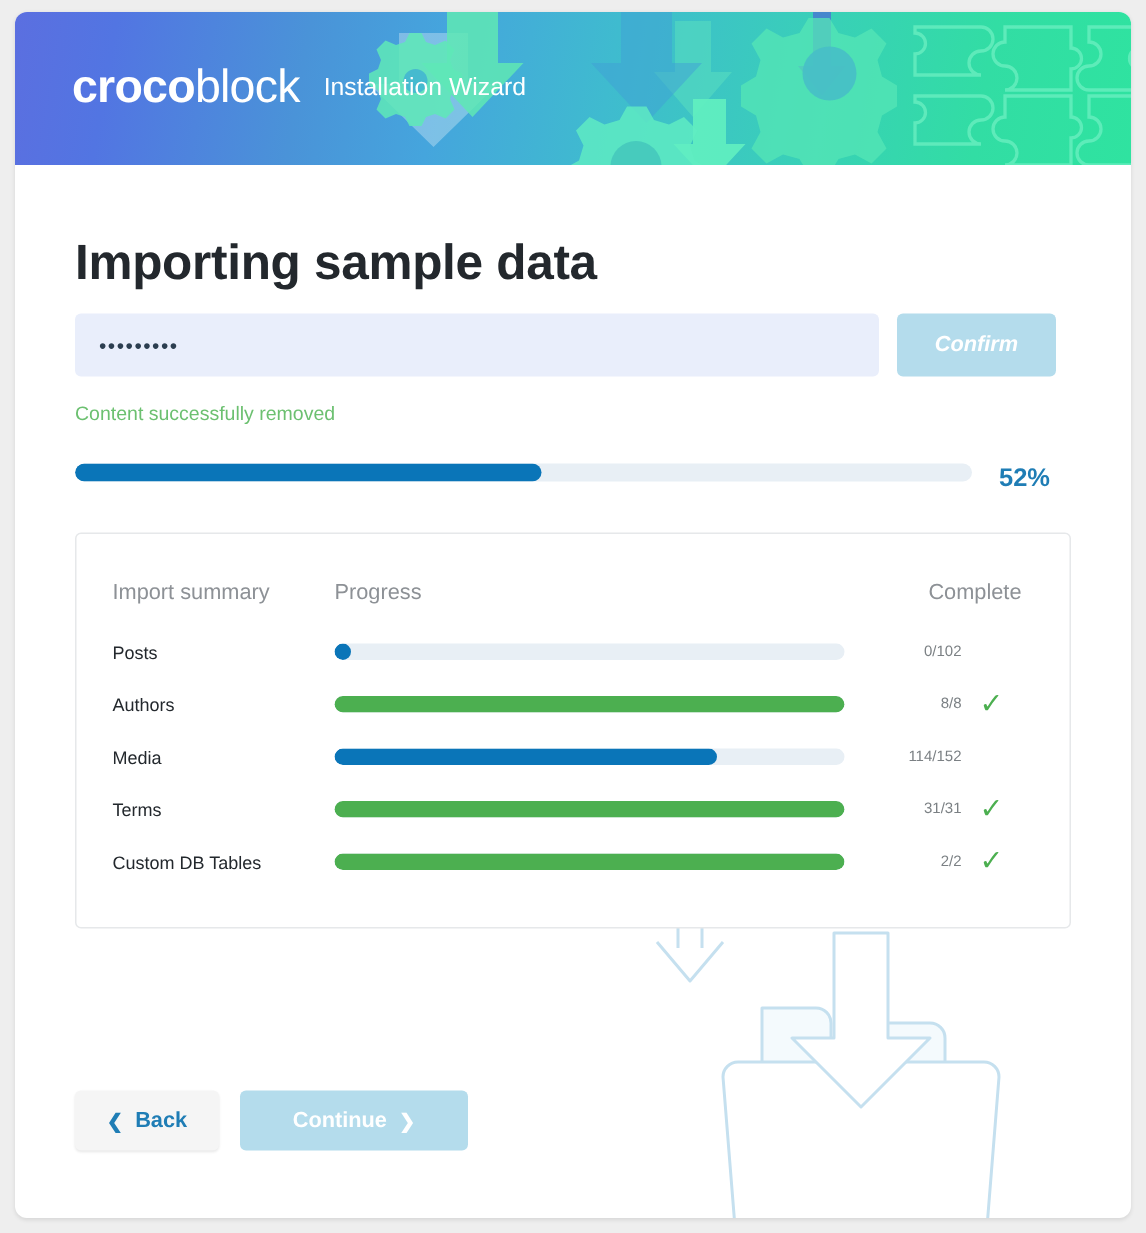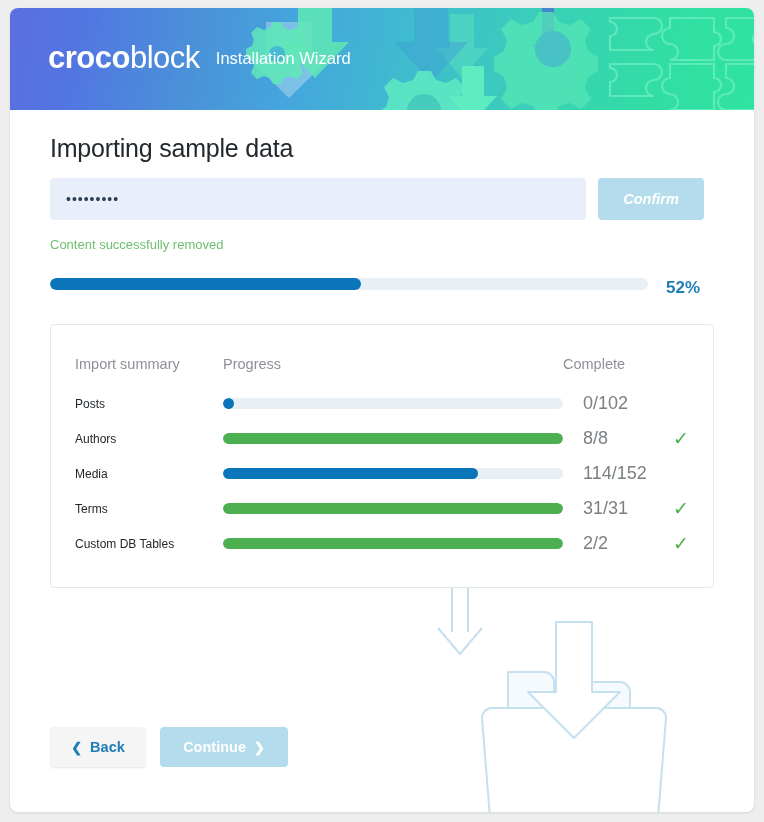--- a/index.html
+++ b/index.html
@@ -76,24 +76,24 @@
     right: 18px;
     bottom: -6px;
     width: 320px;
     height: 230px;
     pointer-events: none;
     z-index: 0;
   }
   .content { position: relative; z-index: 2; }
 
   .page-title {
-    font-size: 25px;
-    font-weight: 400;
+    font-size: 33px;
+    font-weight: 700;
     color: #23282d;
-    padding-top: 24px;
+    padding-top: 46px;
     letter-spacing: -0.2px;
   }
 
   .instruction {
     margin-top: 33px;
     font-size: 14.5px;
     color: #23282d;
   }
 
   .pass-row {
@@ -170,39 +170,38 @@
     background: #ffffff;
     padding: 22px 36px 26px 24px;
   }
   .srow {
     display: flex;
     align-items: center;
     height: 35px;
   }
   .scol-name   { flex: 0 0 148px; }
   .scol-prog   { flex: 0 0 340px; }
-  .scol-done   { flex: 0 0 78px; }
+  .scol-done   { flex: 0 0 78px; text-align: right; }
   .scol-check  { flex: 0 0 40px; text-align: center; }
 
   .srow.head { height: 34px; margin-bottom: 5px; }
   .head .scol-name, .head .scol-prog, .head .scol-done {
     font-size: 14.5px;
     color: #8d9196;
     font-weight: 400;
   }
   .head .scol-done { flex: 0 0 118px; }
 
   .srow.item .scol-name {
     font-size: 12px;
     color: #23282d;
   }
   .srow.item .scol-done {
-    font-size: 18px;
+    font-size: 10px;
     color: #7b8084;
-    margin-left: 20px;
   }
   .bar-track {
     position: relative;
     width: 340px;
     height: 11px;
     background: #e8eff5;
     border-radius: 6px;
     overflow: hidden;
   }
   .bar-fill { height: 100%; border-radius: 6px; min-width: 11px; }
@@ -238,21 +237,21 @@
     gap: 8px;
     cursor: default;
   }
   .btn-back {
     width: 96px;
     background: #f5f5f5;
     color: #1f7db5;
     box-shadow: 0 1px 2px rgba(0,0,0,0.10);
   }
   .btn-continue {
-    width: 128px;
+    width: 152px;
     background: #b4dcec;
     color: #ffffff;
   }
   .chev { font-size: 13px; font-weight: 700; }
 </style>
 </head>
 <body>
 
 <div class="wizard-card">
 

